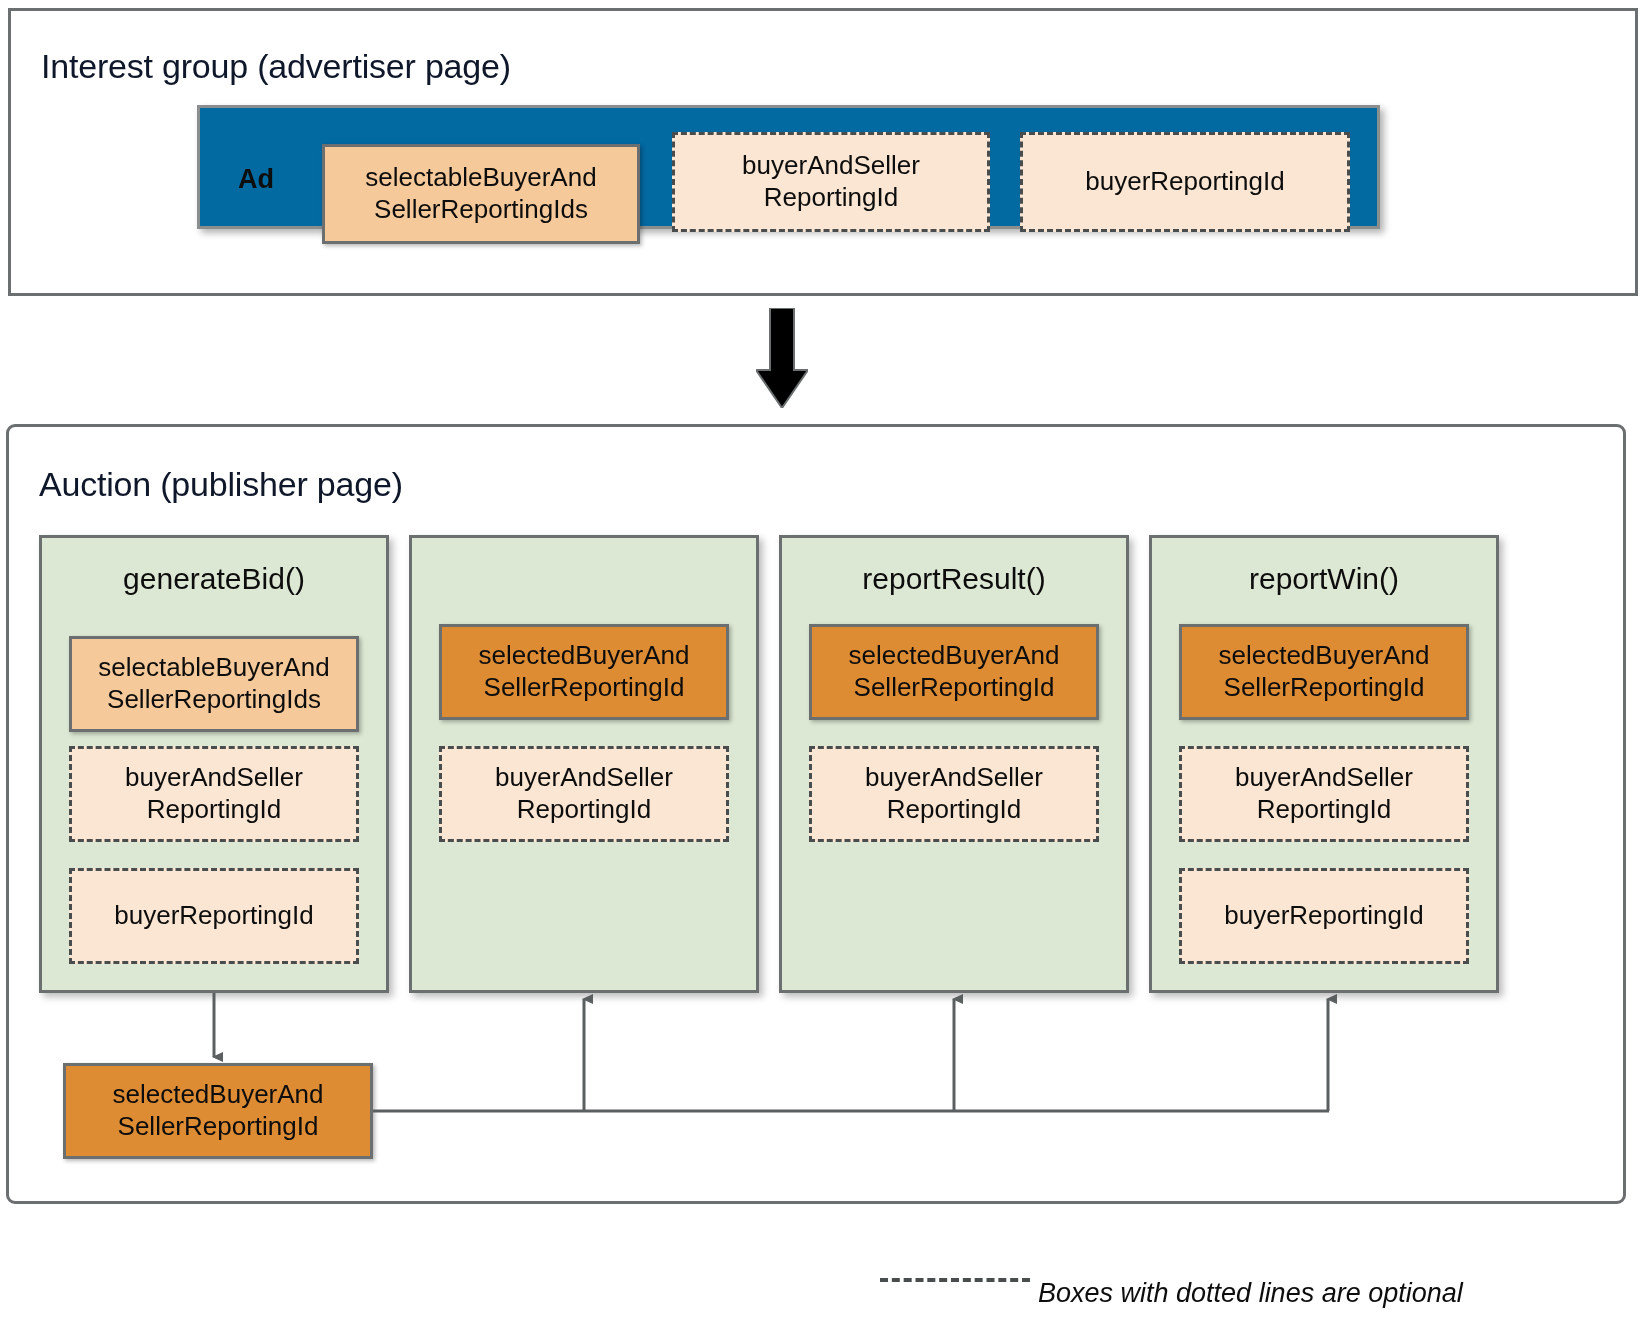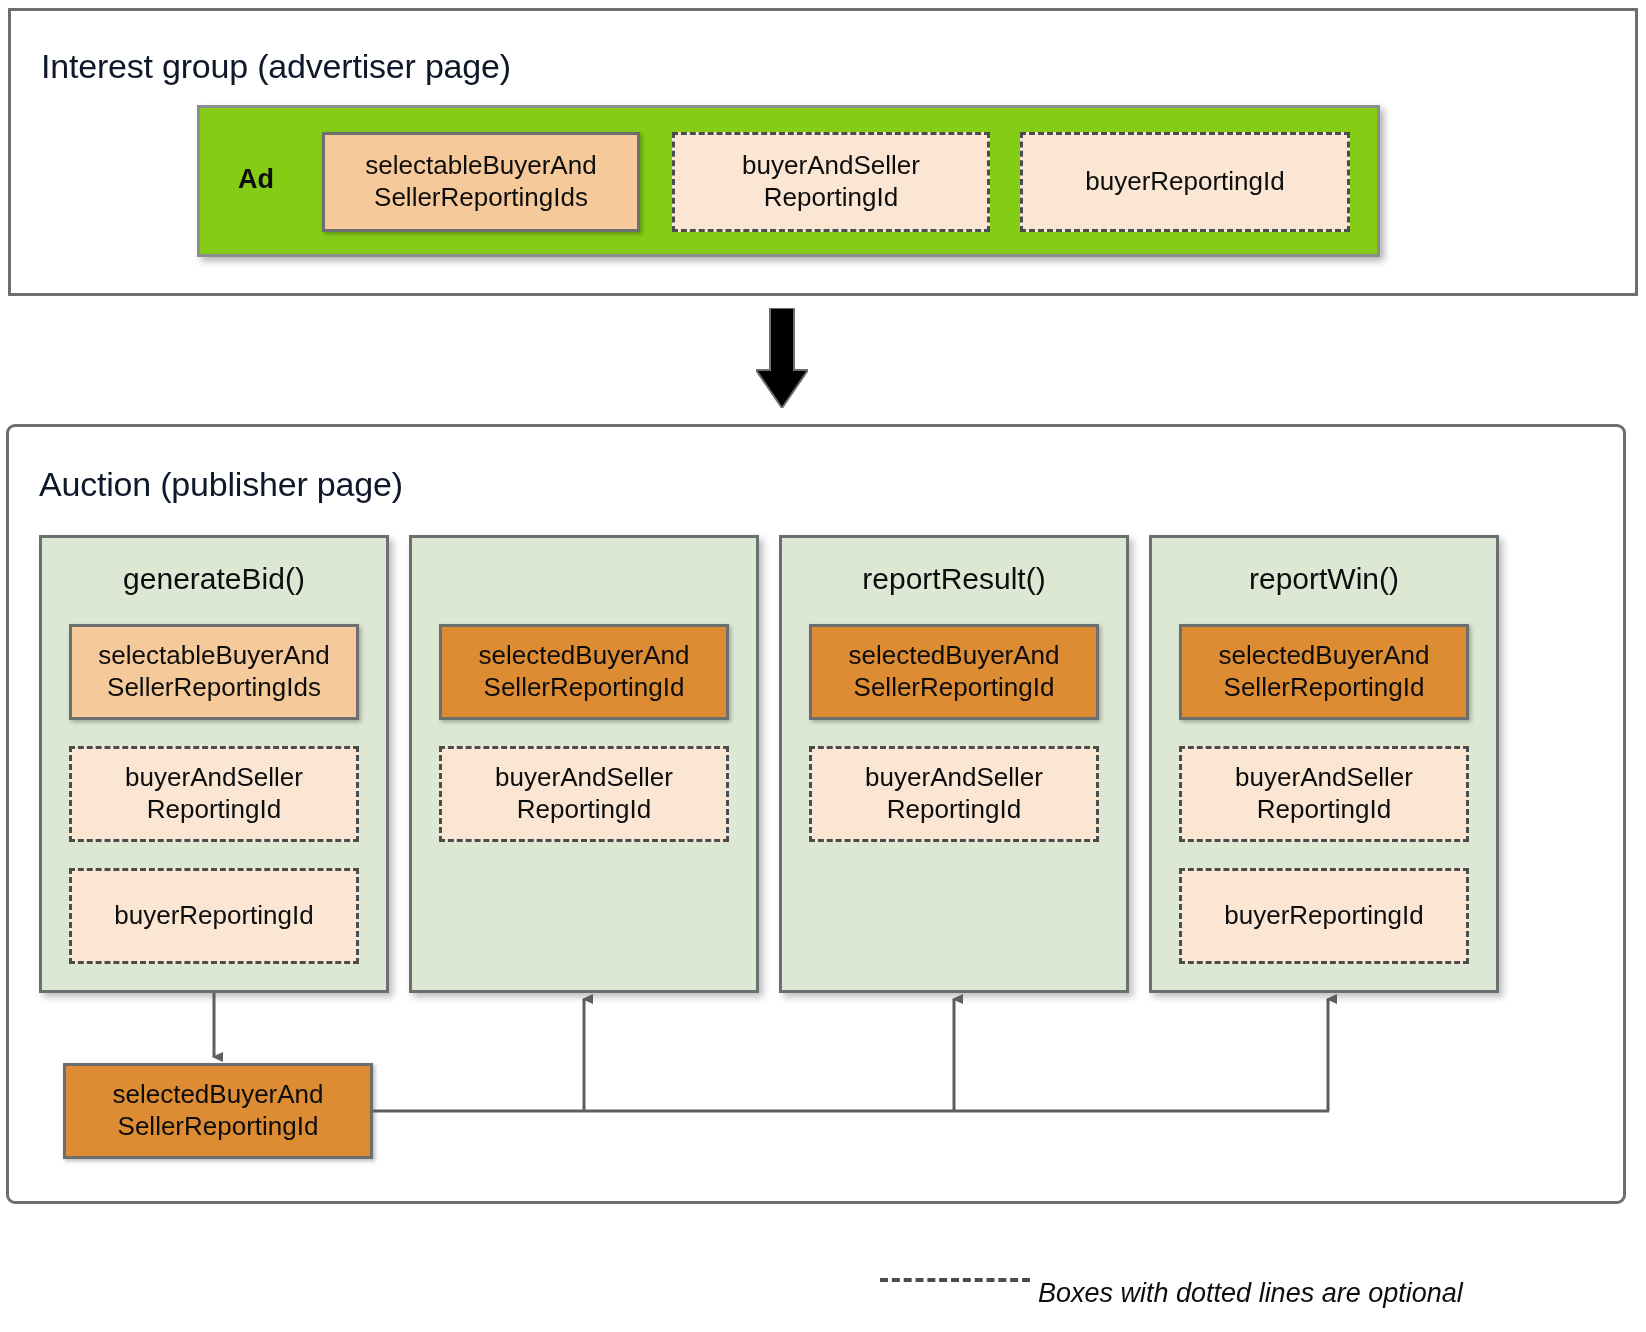--- a/index.html
+++ b/index.html
@@ -47,22 +47,22 @@
   }
   #title-interest-group { left: 30px; top: 36px; }
   #title-auction       { left: 30px; top: 38px; }
 
   
   #ad-container {
     position: absolute;
     left: 186px;
     top: 94px;
     width: 1183px;
-    height: 152px;
-    background: #84cc16;
+    height: 124px;
+    background: #0369a1;
     border: 3px solid #8a8e8f;
     box-shadow: 4px 4px 7px rgba(0,0,0,0.30);
     box-sizing: border-box;
   }
   #ad-label {
     position: absolute;
     left: 38px;
     top: 56px;
     font-size: 27px;
     font-weight: bold;
@@ -79,20 +79,21 @@
     text-align: center;
     line-height: 1.22;
     font-size: 26px;
     color: #0d0d0d;
     white-space: pre-line;
   }
   .token.solid-light {
     background: #f5c99a;
     border: 3px solid #6b6f70;
     box-shadow: 2px 2px 4px rgba(0,0,0,0.28);
+    margin-top: 12px;
   }
   .token.solid-dark {
     background: #dd8c34;
     border: 3px solid #6b6f70;
     box-shadow: 2px 2px 4px rgba(0,0,0,0.28);
   }
   .token.dashed {
     background: #fae6d3;
     border: 3px dashed #4a4d4e;
   }

